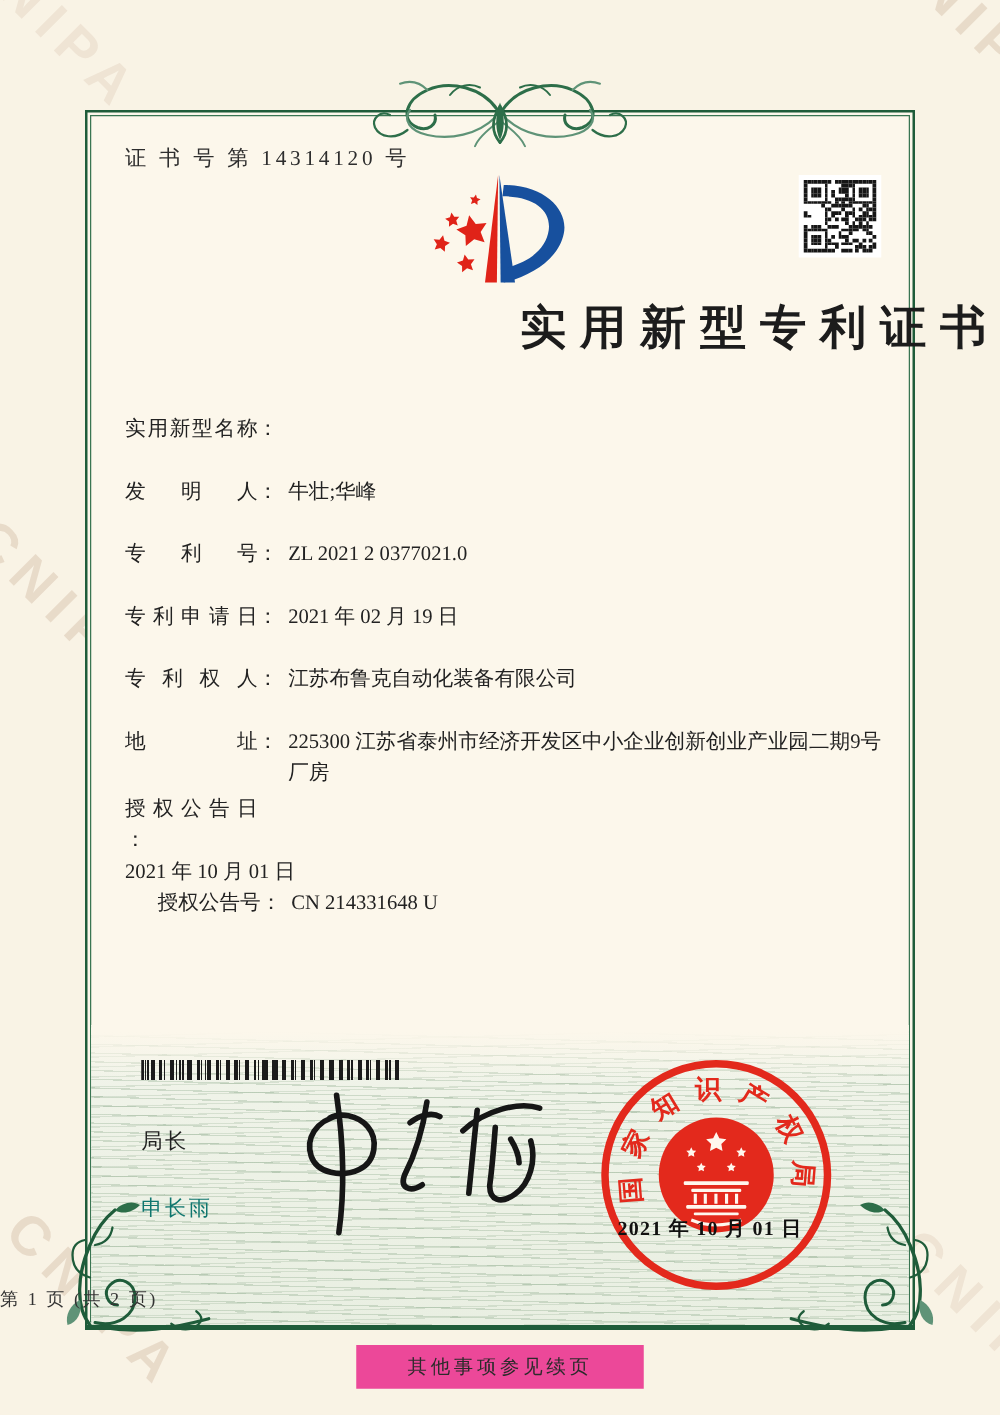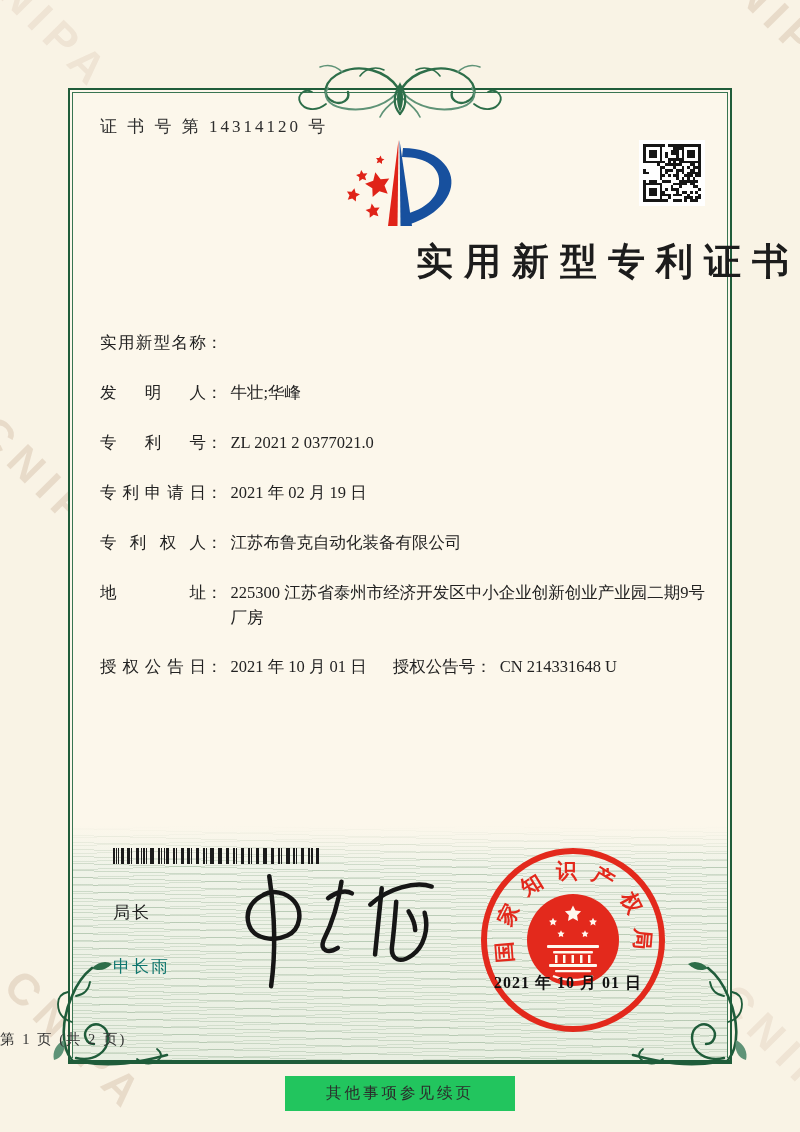--- a/index.html
+++ b/index.html
@@ -46,21 +46,21 @@
   .qr div.on{background:#161616;}
   .title{position:absolute;left:0;top:237px;width:100%;text-align:right;
          font-size:37px;font-weight:bold;letter-spacing:11px;color:#1c1c1c;}
 
   
   .fields{position:absolute;left:100px;top:330px;width:612px;font-size:16.5px;color:#222;}
   .field-row{display:flex;align-items:flex-start;line-height:25px;margin-bottom:25px;}
   .flabel{flex:none;width:106px;text-align:justify;text-align-last:justify;}
   .fcolon{flex:none;margin-right:8px;}
   .fvalue{flex:1;}
-  .grant-row{display:flex;line-height:25px;}
+  .grant-row{display:flex;line-height:25px;flex-direction:column;}
   .grant-group2{margin-left:26px;display:flex;}
   .grant-group2 .flabel{width:auto;text-align:left;text-align-last:auto;font-family:Liberation Serif, serif;}
 
   
   .body-text{position:absolute;left:94px;top:656px;width:616px;color:#1f1f1f;}
   .body-text p{margin:0;font-size:16px;line-height:28.5px;text-indent:2.05em;text-align:justify;}
 
   
   .barcode{position:absolute;left:113px;top:848px;width:210px;height:16px;
     background-image:
@@ -68,21 +68,21 @@
       repeating-linear-gradient(90deg,transparent 0 5px,#1b1b1b 5px 6px,transparent 6px 14px,#1b1b1b 14px 16px,transparent 16px 23px);}
   .signer-title{position:absolute;left:113px;top:901px;font-size:17px;letter-spacing:2px;color:#222;}
   .signer-name{position:absolute;left:113px;top:937px;font-size:17px;letter-spacing:2px;color:#0f766e;margin-top:18px;}
   .signature{position:absolute;left:225px;top:860px;transform:rotate(-2deg);}
   .seal{position:absolute;left:475px;top:842px;}
   .seal-date{position:absolute;left:483px;top:973px;width:170px;text-align:center;
              font-size:16px;font-weight:bold;color:#111;letter-spacing:1px;z-index:5;}
   .page-info{position:absolute;left:0;top:1030px;width:100%;text-align:left;
              font-size:14.5px;color:#333;letter-spacing:2px;}
   .cont-note{position:absolute;left:50%;top:1076px;transform:translateX(-50%);
-             background:#22c55e;padding:7px 41px;font-size:15.5px;letter-spacing:3px;color:#2b2b2b;}
+             background:#ec4899;padding:7px 41px;font-size:15.5px;letter-spacing:3px;color:#2b2b2b;}
 </style>
 </head>
 <body>
 
 <div class="page">
 
   <div class="wm wm1 faint">CNIPA</div>
   <div class="wm wm2">CNIPA</div>
   <div class="wm wm3 faint">CNIPA</div>
   <div class="wm wm4">CNIPA</div>
@@ -620,21 +620,21 @@
     <div class="field-row">
       <span class="flabel">专利申请日</span>
         <span class="fcolon">：</span>
       <span class="fvalue">2021 年 02 月 19 日</span>
     </div>
     <div class="field-row">
       <span class="flabel">专利权人</span>
         <span class="fcolon">：</span>
       <span class="fvalue">江苏布鲁克自动化装备有限公司</span>
     </div>
-    <div class="field-row" style="margin-bottom:24px;">
+    <div class="field-row" style="margin-bottom:4px;">
       <span class="flabel">地址</span>
         <span class="fcolon">：</span>
       <span class="fvalue">225300 江苏省泰州市经济开发区中小企业创新创业产业园二期9号厂房</span>
     </div>
     <div class="grant-row">
       <span class="flabel">授权公告日</span>
         <span class="fcolon">：</span>
       <span>2021 年 10 月 01 日</span>
       <span class="grant-group2">
         <span class="flabel">授权公告号</span>

